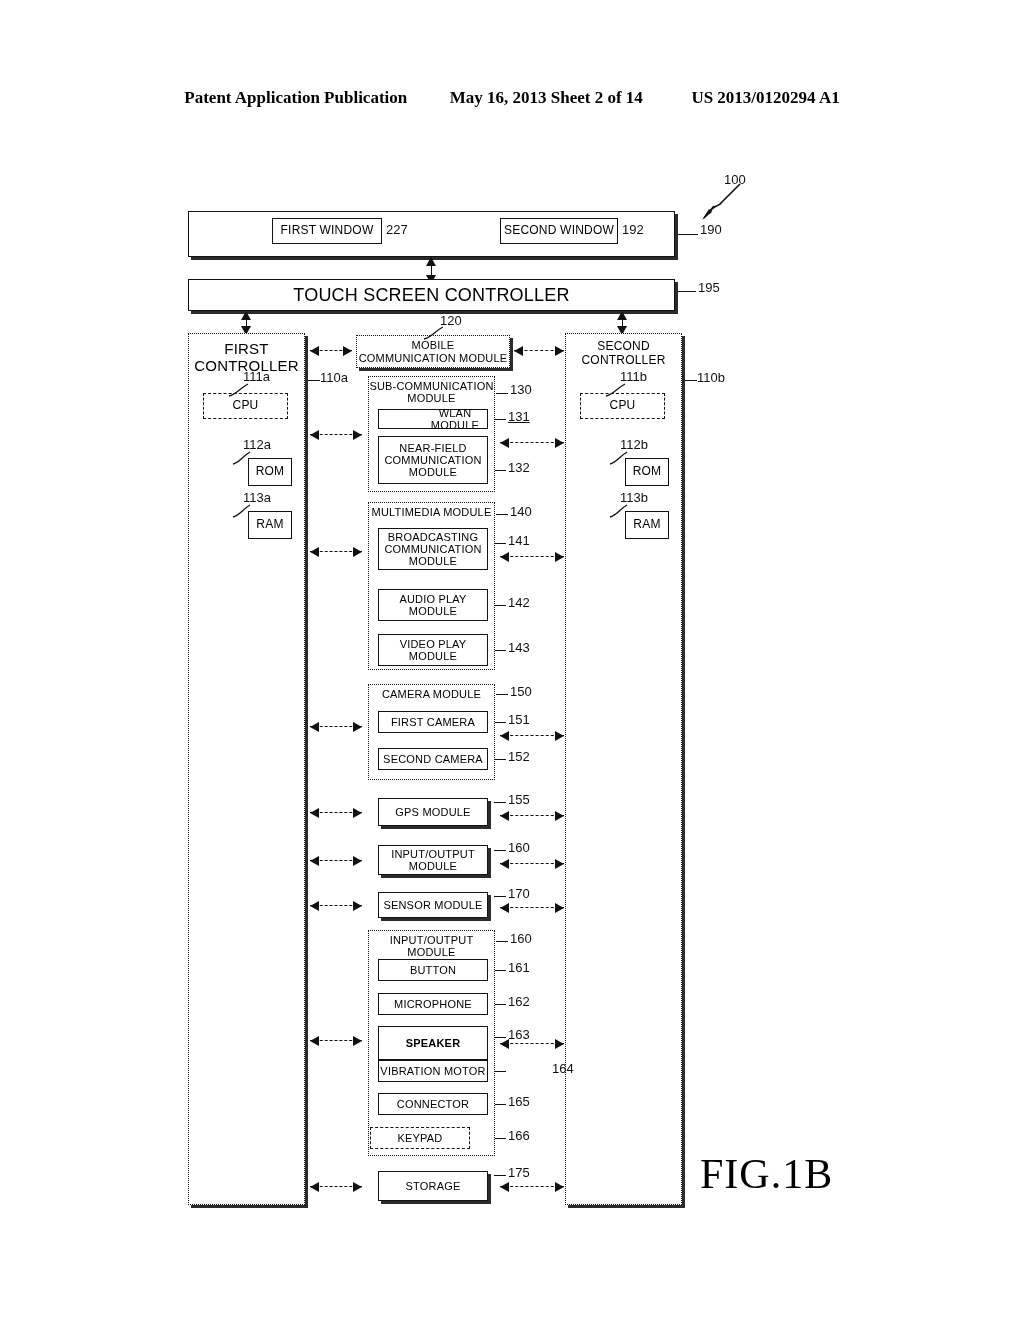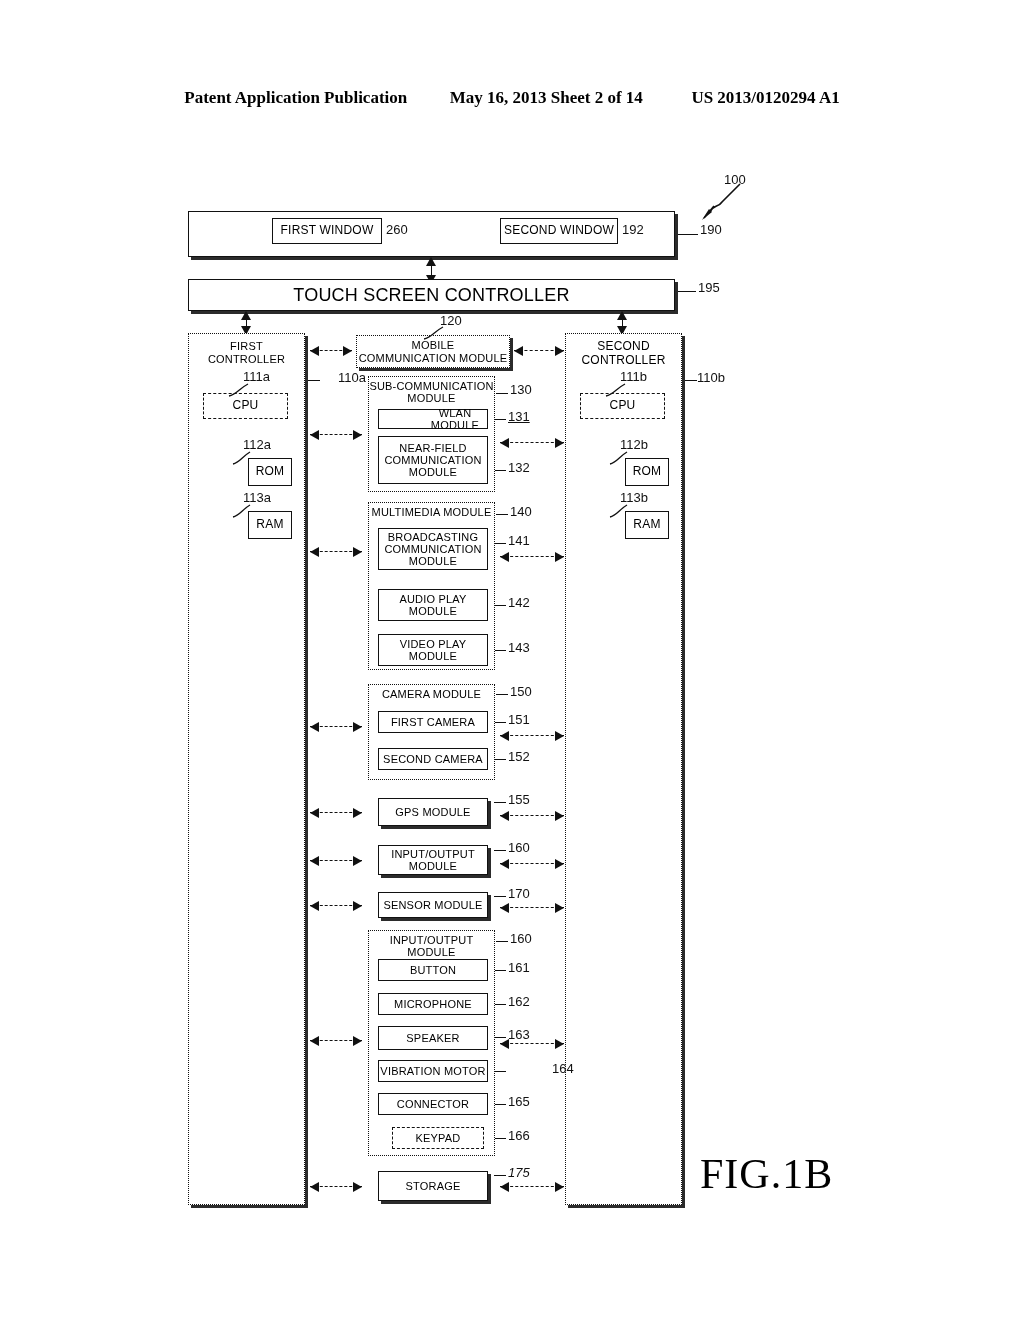--- a/index.html
+++ b/index.html
@@ -57,21 +57,21 @@
 <svg id="lead100" width="46" height="44">
   <path d="M4,40 L14,28 M10,34 C14,26 18,30 22,24 L40,6" stroke="#111" stroke-width="1.6" fill="none"></path>
   <polygon points="2,42 12,34 9,31" fill="#111"></polygon>
 </svg>
 <div class="ref" style="left:724px;top:172px;">100</div>
 
 <div class="shadow" style="left:191px;top:214px;width:487px;height:46px;"></div>
 <div class="box" style="left:188px;top:211px;width:487px;height:46px;"></div>
 <div class="box" style="left:272px;top:218px;width:110px;height:26px;font-size:12px;">FIRST WINDOW</div>
 <div class="ref" style="left:386px;top:222px;">
-  <span>260</span>
+  <span>227</span>
 </div>
 <div class="box" style="left:500px;top:218px;width:118px;height:26px;font-size:12px;">SECOND WINDOW</div>
 <div class="ref" style="left:622px;top:222px;">
   <span>192</span>
 </div>
 <div class="ref" style="left:700px;top:222px;">
   <span>190</span>
 </div>
 <div class="solidh" style="left:678px;top:234px;width:20px;"></div>
 <div class="solidh" style="left:384px;top:231px;width:0px;"></div>
@@ -89,27 +89,27 @@
 
 <div class="solidv" style="left:246px;top:313px;height:20px;"></div>
 <div class="ar ar-u" style="left:241px;top:311px;"></div>
 <div class="ar ar-d" style="left:241px;top:326px;"></div>
 <div class="solidv" style="left:622px;top:313px;height:20px;"></div>
 <div class="ar ar-u" style="left:617px;top:311px;"></div>
 <div class="ar ar-d" style="left:617px;top:326px;"></div>
 
 <div class="shadow" style="left:191px;top:336px;width:117px;height:872px;"></div>
 <div class="box dotted" style="left:188px;top:333px;width:117px;height:872px;align-items:flex-start;justify-content:center;padding-top:6px;">
-  <div style="font-size:11px;line-height:1.15;">
+  <div style="font-size:15px;line-height:1.15;">
     <div>FIRST</div>
     <div>CONTROLLER</div>
   </div>
 </div>
 <div class="solidh" style="left:306px;top:380px;width:14px;"></div>
-<div class="ref" style="left:338px;top:370px;">
+<div class="ref" style="left:320px;top:370px;">
   <span>110a</span>
 </div>
 
 <div class="ref" style="left:243px;top:369px;">
   <span>111a</span>
 </div>
 <svg style="position:absolute;left:228px;top:383px;z-index:6;" width="22" height="14">
   <path d="M1,13 C8,12 12,5 20,1" stroke="#111" stroke-width="1.3" fill="none"></path>
 </svg>
 <div class="shadow" style="left:206px;top:396px;width:85px;height:26px;"></div>
@@ -390,57 +390,57 @@
 </div>
 
 <div class="shadow" style="left:381px;top:996px;width:110px;height:22px;"></div>
 <div class="box" style="left:378px;top:993px;width:110px;height:22px;">MICROPHONE</div>
 <div class="solidh" style="left:494px;top:1004px;width:12px;"></div>
 <div class="ref" style="left:508px;top:994px;">
   <span>162</span>
 </div>
 
 <div class="shadow" style="left:381px;top:1029px;width:110px;height:22px;"></div>
-<div class="box" style="left:378px;top:1026px;width:110px;height:24px;">SPEAKER</div>
+<div class="box" style="left:378px;top:1026px;width:110px;height:34px;font-weight:bold;">SPEAKER</div>
 <div class="solidh" style="left:494px;top:1037px;width:12px;"></div>
 <div class="ref" style="left:508px;top:1027px;">
   <span>163</span>
 </div>
 
 <div class="shadow" style="left:381px;top:1063px;width:110px;height:22px;"></div>
 <div class="box" style="left:378px;top:1060px;width:110px;height:22px;">VIBRATION MOTOR</div>
 <div class="solidh" style="left:494px;top:1071px;width:12px;"></div>
 <div class="ref" style="left:508px;top:1061px;margin-left:44px;">
   <span>164</span>
 </div>
 
 <div class="shadow" style="left:381px;top:1096px;width:110px;height:22px;"></div>
 <div class="box" style="left:378px;top:1093px;width:110px;height:22px;">CONNECTOR</div>
 <div class="solidh" style="left:494px;top:1104px;width:12px;"></div>
 <div class="ref" style="left:508px;top:1094px;">
   <span>165</span>
 </div>
 
-<div class="box dashed" style="left:392px;top:1127px;width:92px;height:22px;">KEYPAD</div>
+<div class="box dashed" style="left:370px;top:1127px;width:100px;height:22px;">KEYPAD</div>
 <div class="solidh" style="left:492px;top:1138px;width:14px;"></div>
 <div class="ref" style="left:508px;top:1128px;">
   <span>166</span>
 </div>
 
 <div class="dashh" style="left:310px;top:1040px;width:52px;"></div>
 <div class="ar ar-l" style="left:310px;top:1036px;"></div>
 <div class="ar ar-r" style="left:353px;top:1036px;"></div>
 <div class="dashh" style="left:500px;top:1043px;width:64px;"></div>
 <div class="ar ar-l" style="left:500px;top:1039px;"></div>
 <div class="ar ar-r" style="left:555px;top:1039px;"></div>
 
 <div class="shadow" style="left:381px;top:1174px;width:110px;height:30px;"></div>
 <div class="box" style="left:378px;top:1171px;width:110px;height:30px;">STORAGE</div>
 <div class="solidh" style="left:494px;top:1175px;width:12px;"></div>
-<div class="ref" style="left:508px;top:1165px;font-style:italic;">
+<div class="ref" style="left:508px;top:1165px;">
   <span>175</span>
 </div>
 <div class="dashh" style="left:310px;top:1186px;width:52px;"></div>
 <div class="ar ar-l" style="left:310px;top:1182px;"></div>
 <div class="ar ar-r" style="left:353px;top:1182px;"></div>
 <div class="dashh" style="left:500px;top:1186px;width:64px;"></div>
 <div class="ar ar-l" style="left:500px;top:1182px;"></div>
 <div class="ar ar-r" style="left:555px;top:1182px;"></div>
 
 <div id="figlabel">FIG.1B</div>

